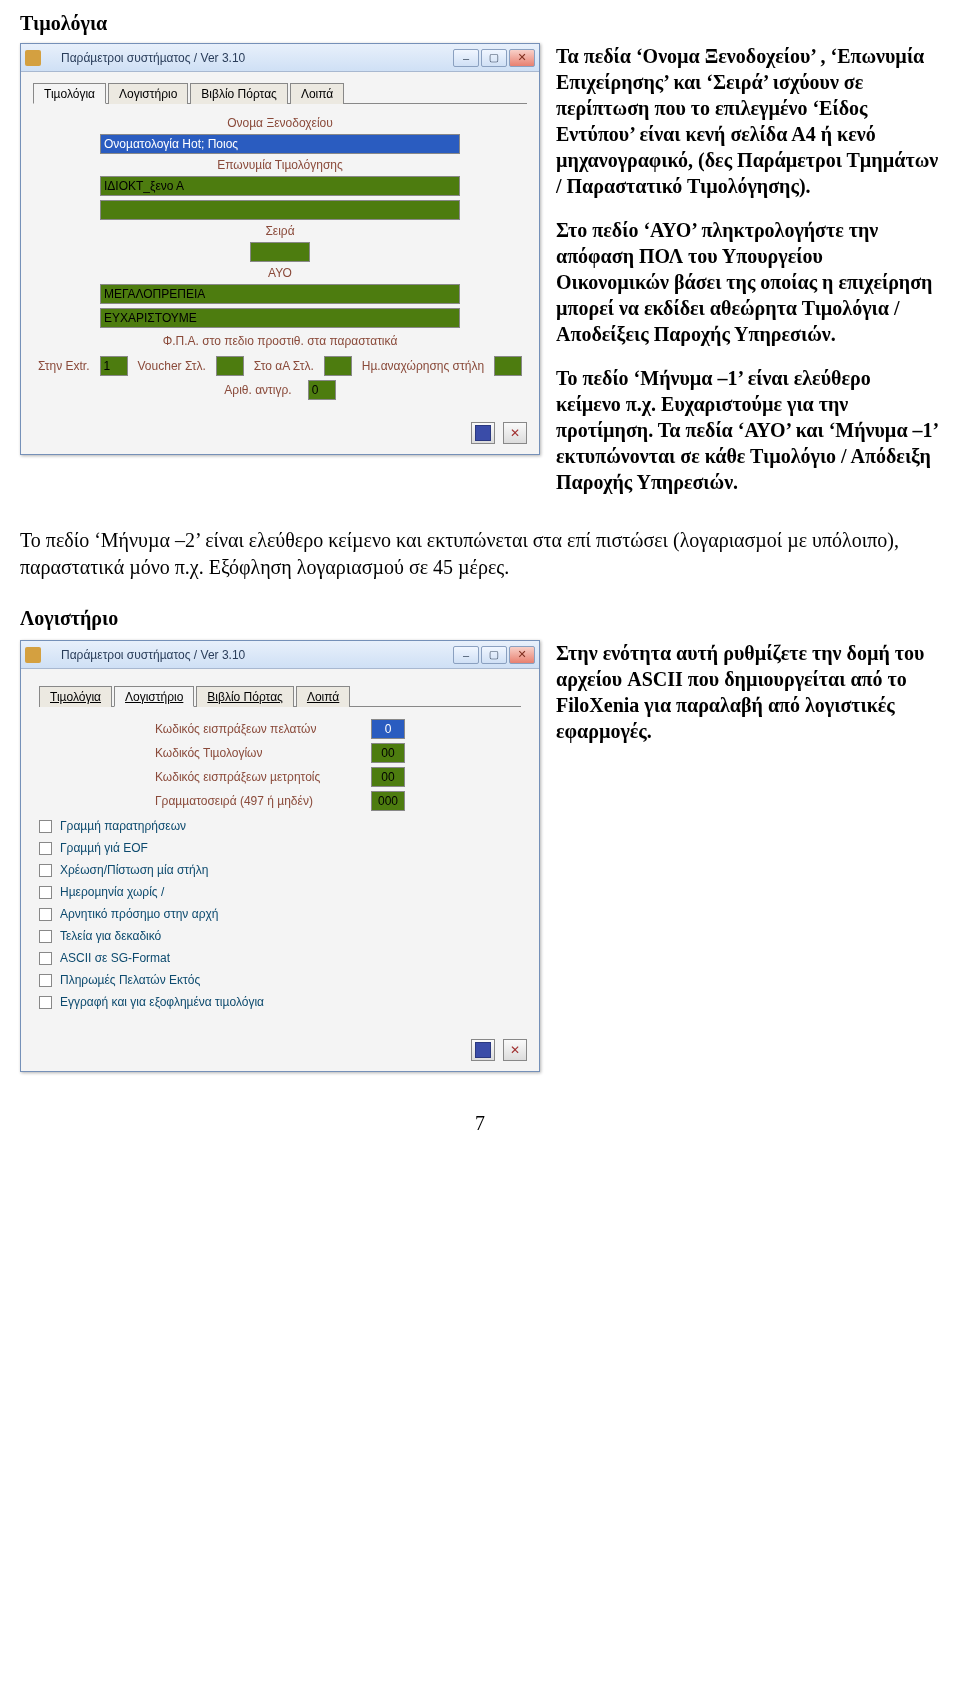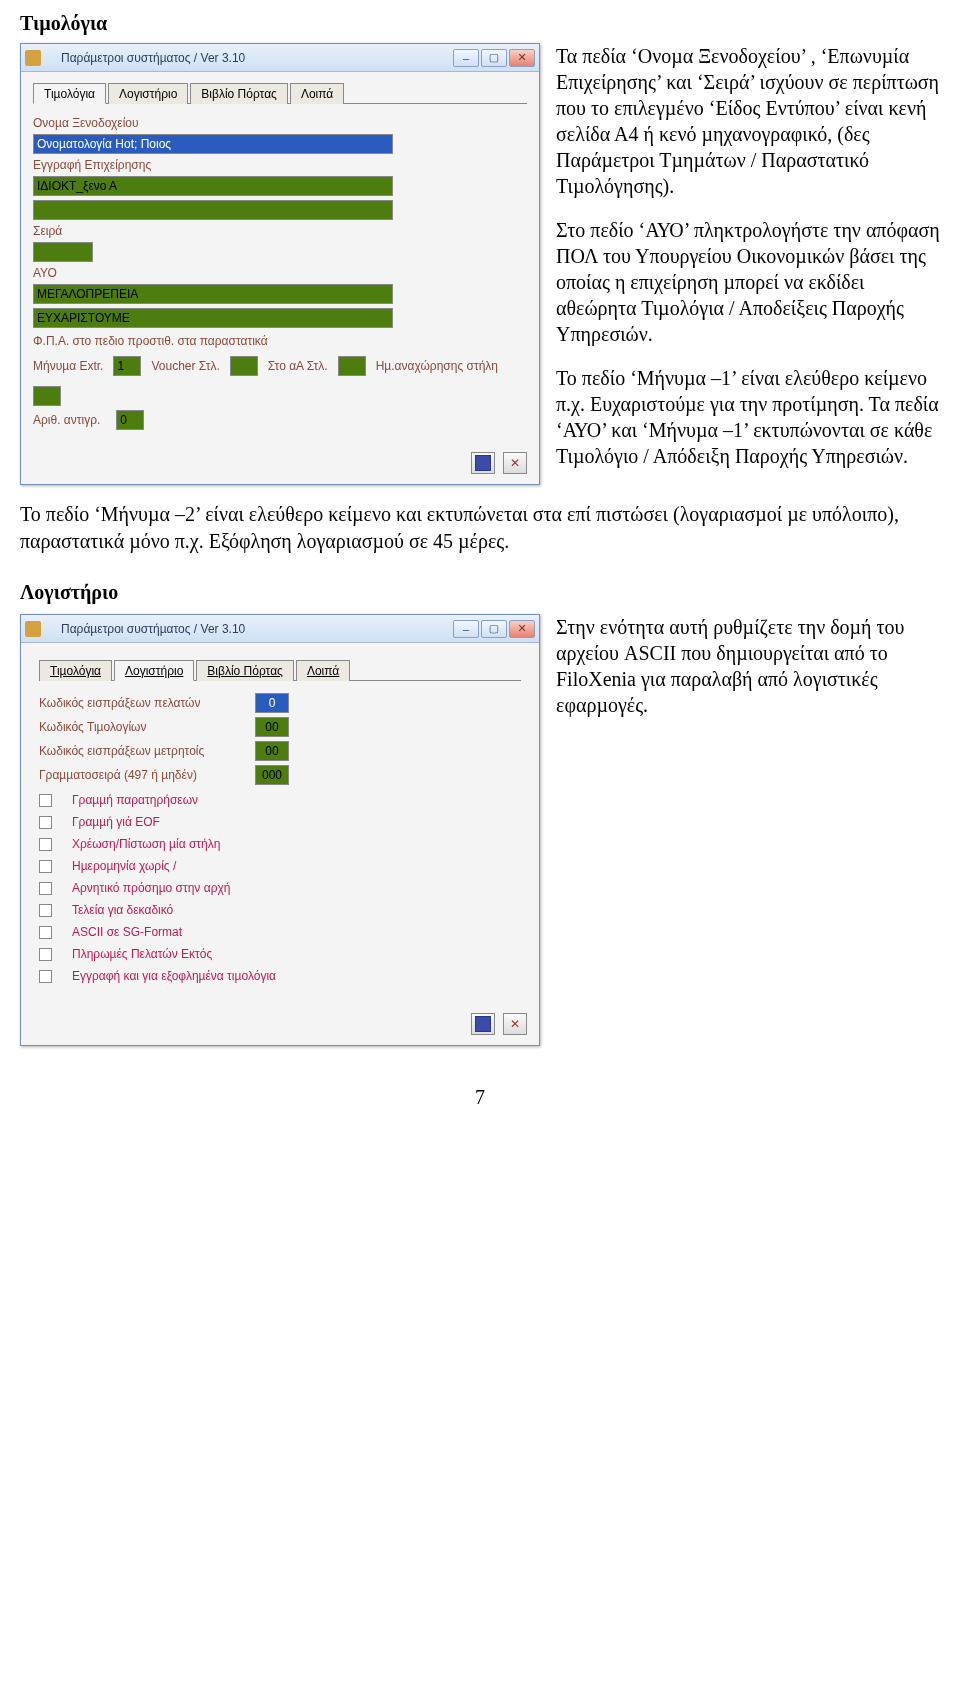--- a/index.html
+++ b/index.html
@@ -8,21 +8,21 @@
     font-size: 20px;
     color: #000;
     background: #fff;
     width: 960px;
     padding: 12px 20px 30px 20px;
   }
   .bold-head { font-weight: bold; margin-bottom: 8px; }
 
   .two-col { display: flex; gap: 16px; margin-bottom: 14px; align-items: flex-start; }
   .left-win { flex: 0 0 520px; }
-  .right-txt { flex: 1; line-height: 1.3; }
+  .right-txt { flex: 1; line-height: 1.3; font-weight: bold; }
   .right-txt p { margin-bottom: 18px; }
 
   
   .win {
     border: 1px solid #7590b8;
     background: #f4f4f4;
     font-family: Tahoma, Arial, sans-serif;
     font-size: 12px;
     box-shadow: 1px 1px 3px rgba(0,0,0,0.3);
   }
@@ -41,42 +41,42 @@
   .winbtn { width:26px; height:18px; border:1px solid #8aa0c0; background:linear-gradient(#f0f6ff,#d0e0f5); border-radius:2px; display:flex; align-items:center; justify-content:center; font-size:11px; color:#3a4a60; }
   .winbtn.close { background:linear-gradient(#f8d0c8,#e88070); color:#803020; }
 
   .win-body { padding: 10px 12px 14px 12px; }
 
   .tabs { display:flex; gap:2px; border-bottom:1px solid #888; margin-bottom:12px; }
   .tab { padding:3px 10px 2px 10px; border:1px solid #888; border-bottom:none; background:#ece9e1; position:relative; top:1px; }
   .tab.active { background:#f4f4f4; border-bottom:1px solid #f4f4f4; }
   .tab .ul { text-decoration: underline; }
 
-  .fld { display:flex; align-items:center; margin-bottom:4px; gap:6px; }
+  .fld { display:flex; align-items:center; margin-bottom:4px; gap:6px;justify-content:center; }
   .fld label { color:#8a4a3a; font-size:12px; white-space:nowrap; }
   .tbox { border:1px solid #888; background:#4d7c0f; height:20px; font-size:12px; padding:0 3px; }
   .tbox.sel { background:#2a5cc0; color:#fff; }
   .cb { width:13px; height:13px; border:1px solid #888; background:#fff; flex-shrink:0; }
 
   .win1-body .wide { width: 360px; }
   .win1-body .sh { width: 60px; }
 
   .save-row { display:flex; justify-content:flex-end; padding:4px 12px 10px 0; gap:8px; }
   .savebtn { width:24px; height:22px; border:1px solid #888; background:linear-gradient(#fafafa,#dcdcdc); display:flex; align-items:center; justify-content:center; }
   .savebtn.disk::before { content:""; width:14px; height:14px; background:#3a4ca8; border:1px solid #2a3880; }
   .savebtn.x::before { content:"✕"; font-size:12px; color:#a03030; }
 
   .mid-para { line-height:1.35; margin: 6px 0 26px 0; }
   .sec-head { font-weight:bold; margin-bottom:10px; }
 
   .win2 .win-body { padding: 16px 18px 18px 18px; }
   .win2 .fld label { width: 210px; }
   .win2 .tbox { width: 34px; text-align:center; }
   .win2 .cbrow { display:flex; align-items:center; gap:8px; margin:8px 0; }
-  .win2 .cbrow span { color:#be185d; font-size:12px;margin-left:12px; }
+  .win2 .cbrow span { color:#0c4a6e; font-size:12px; }
 
   .pagenum { text-align:center; margin-top:40px; font-size:20px; }
 </style>
 </head>
 <body>
 
 <div class="bold-head">Τιµολόγια</div>
 
 <div class="two-col">
   <div class="left-win">
@@ -100,21 +100,21 @@
         </div>
 
         <div class="fld">
           <label>Ονοµα Ξενοδοχείου</label>
         </div>
         <div class="fld">
           <input class="tbox wide sel" value="Ονοµατολογία Hot; Ποιος" style="">
         </div>
 
         <div class="fld">
-            <label>Εγγραφή Επιχείρησης</label>
+            <label>Επωνυµία Τιµολόγησης</label>
           </div>
         <div class="fld">
             <input class="tbox wide" value="ΙΔΙΟΚΤ_ξενο Α" style="">
           </div>
         <div class="fld">
             <input class="tbox wide" style="">
           </div>
 
         <div class="fld">
             <label>Σειρά</label>
@@ -132,21 +132,21 @@
 
         <div class="fld">
             <input class="tbox wide" value="ΕΥΧΑΡΙΣΤΟΥΜΕ" style="">
           </div>
 
         <div class="fld" style="margin-top:6px;">
           <label>Φ.Π.Α. στο πεδιο προστιθ. στα παραστατικά</label>
         </div>
 
         <div class="fld" style="margin-top:8px; gap:10px; flex-wrap:wrap;">
-          <label>Μήνυµα Extr.</label>
+          <label>Στην Extr.</label>
           <input class="tbox" style="width: 28px;" value="1">
           <label>Voucher Στλ.</label>
           <input class="tbox" style="width: 28px;">
           <label>Στο αΑ Στλ.</label>
           <input class="tbox" style="width: 28px;">
           <label>Ηµ.αναχώρησης στήλη</label>
           <input class="tbox" style="width: 28px;">
         </div>
         <div class="fld" style="gap:16px;">
           <label>Αριθ. αντιγρ.</label>

